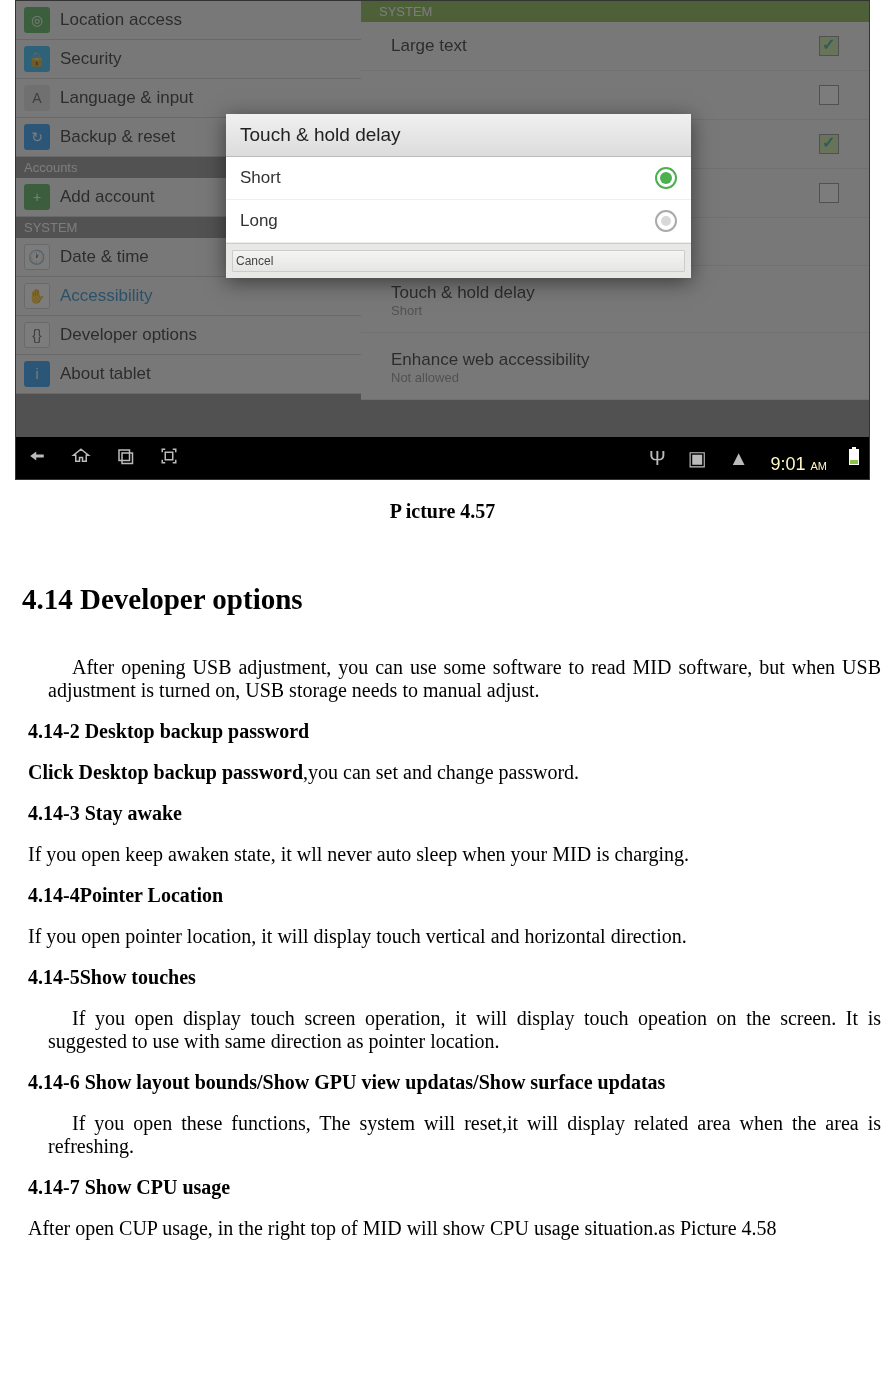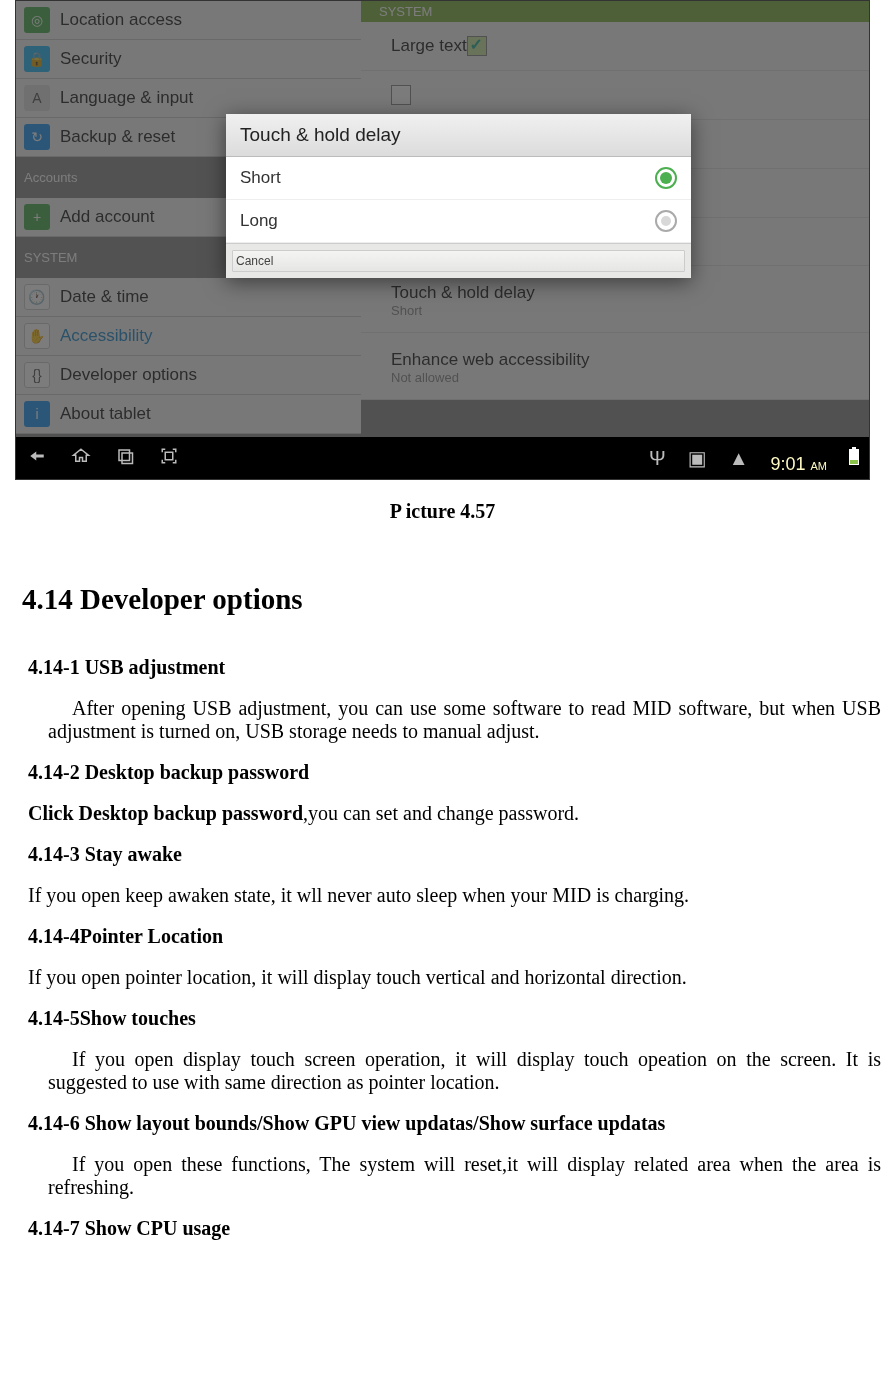--- a/index.html
+++ b/index.html
@@ -8,25 +8,25 @@
   
   .screenshot { margin: 0 15px 20px 15px; border: 1px solid #333; background: #888; position: relative; height: 480px; overflow: hidden; }
   
   
   .settings-left { position: absolute; left: 0; top: 0; width: 345px; background: rgba(255,255,255,0.85); opacity: 0.6; }
   .settings-right { position: absolute; left: 345px; top: 0; right: 0; background: rgba(255,255,255,0.85); opacity: 0.6; }
   .dim-overlay { position: absolute; inset: 0; background: rgba(0,0,0,0.4); }
   
   .setting-row { display: flex; align-items: center; padding: 6px 8px; border-bottom: 1px solid #ccc; background: #f5f5f5; font-family: Arial, sans-serif; font-size: 17px; color: #222; }
   .setting-row .icon { width: 26px; height: 26px; margin-right: 10px; border-radius: 3px; display: flex; align-items: center; justify-content: center; font-size: 14px; color: #fff; }
-  .section-header { background: #8a8a8a; color: #fff; font-family: Arial, sans-serif; font-size: 13px; padding: 13px 8px; }
+  .section-header { background: #8a8a8a; color: #fff; font-family: Arial, sans-serif; font-size: 13px; padding: 3px 8px; }
   .setting-row.selected { color: #1e88cc; }
   
   .right-section-header { background: #7bb342; color: #fff; font-family: Arial, sans-serif; font-size: 13px; padding: 3px 18px; }
-  .right-row { display: flex; align-items: center; justify-content: flex-start; padding: 14px 30px; border-bottom: 1px solid #ddd; background: #f5f5f5; font-family: Arial, sans-serif; }
+  .right-row { display: flex; align-items: center; justify-content: space-between; padding: 14px 30px; border-bottom: 1px solid #ddd; background: #f5f5f5; font-family: Arial, sans-serif; }
   .right-row .lbl { font-size: 17px; color: #222; }
   .right-row .sub { font-size: 13px; color: #888; display: block; }
   .chk { width: 20px; height: 20px; border: 1px solid #888; background: #fff; }
   .chk.checked { background: #c8e6a0; position: relative; }
   .chk.checked::after { content: "✓"; position: absolute; left: 2px; top: -2px; color: #2a9; font-size: 16px; font-weight: bold; }
   
   
   .dialog { position: absolute; left: 210px; top: 113px; width: 465px; background: #fff; box-shadow: 0 4px 20px rgba(0,0,0,0.5); font-family: Arial, sans-serif; }
   .dialog-title { background: linear-gradient(#f0f0f0,#dcdcdc); border-bottom: 1px solid #bbb; padding: 10px 14px; font-size: 19px; color: #222; }
   .dialog-option { display: flex; align-items: center; justify-content: space-between; padding: 10px 14px; border-bottom: 1px solid #eee; font-size: 17px; color: #333; }
@@ -174,32 +174,32 @@
           </svg></span>
     </div>
   </div>
 </div>
 
 <div class="caption">P icture 4.57</div>
 
 <h2 class="section">4.14 Developer options</h2>
 
 <div class="doc">
-  <div class="sub-heading">4.14-1 USB adjustment</div>
   <p class="para indent">After opening USB adjustment, you can use some software to read MID software, but when USB adjustment is turned on, USB storage needs to manual adjust.</p>
 
   <div class="sub-heading">4.14-2 Desktop backup password</div>
   <p class="para" style="margin-left:24px"><span class="inline-bold">Click Desktop backup password</span><span>,you can set and change password.</span></p>
 
   <div class="sub-heading">4.14-3 Stay awake</div>
   <p class="para" style="margin-left:24px">If you open keep awaken state, it wll never auto sleep when your MID is charging.</p>
 
   <div class="sub-heading">4.14-4Pointer Location</div>
   <p class="para" style="margin-left:24px">If you open pointer location, it will display touch vertical and horizontal direction.</p>
 
   <div class="sub-heading">4.14-5Show touches</div>
   <p class="para indent">If you open display touch screen operation, it will display touch opeation on the screen. It is suggested to use with same direction as pointer location.</p>
 
   <div class="sub-heading">4.14-6 Show layout bounds/Show GPU view updatas/Show surface updatas</div>
   <p class="para indent">If you open these functions, The system will reset,it will display related area when the area is refreshing.</p>
 
   <div class="sub-heading">4.14-7 Show CPU usage</div>
+  <p class="para" style="margin-left:24px">After open CUP usage, in the right top of MID will show CPU usage situation.as Picture 4.58</p>
 </div>
 
 </body></html>

